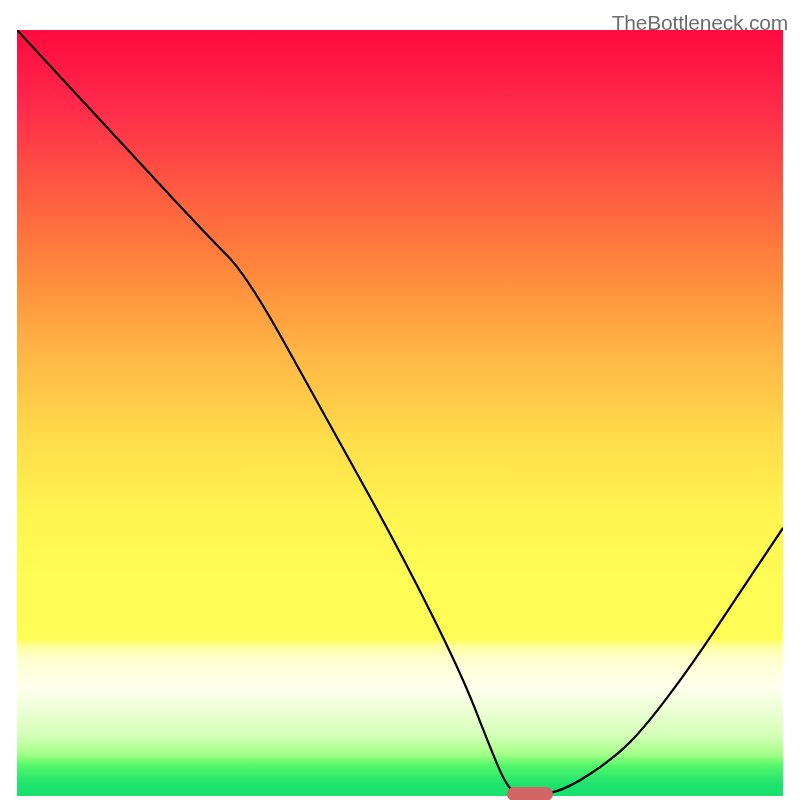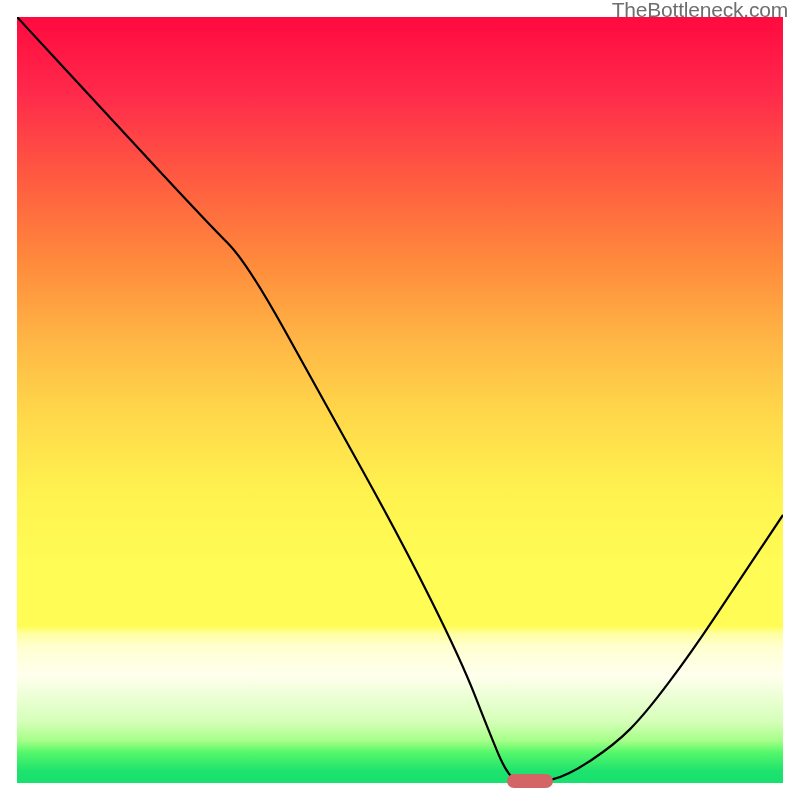--- a/index.html
+++ b/index.html
@@ -7,20 +7,21 @@
     padding: 0;
     width: 800px;
     height: 800px;
     overflow: hidden;
     background: #ffffff;
   }
   .chart-container {
     position: relative;
     width: 800px;
     height: 662px;
+    margin-top: 13px;
   }
   .gradient-bg {
     position: absolute;
     left: 17px;
     top: 17px;
     width: 766px;
     height: 766px;
     background: linear-gradient(to bottom,
       #ff0a3f 0%,
       #ff2a4b 10%,

